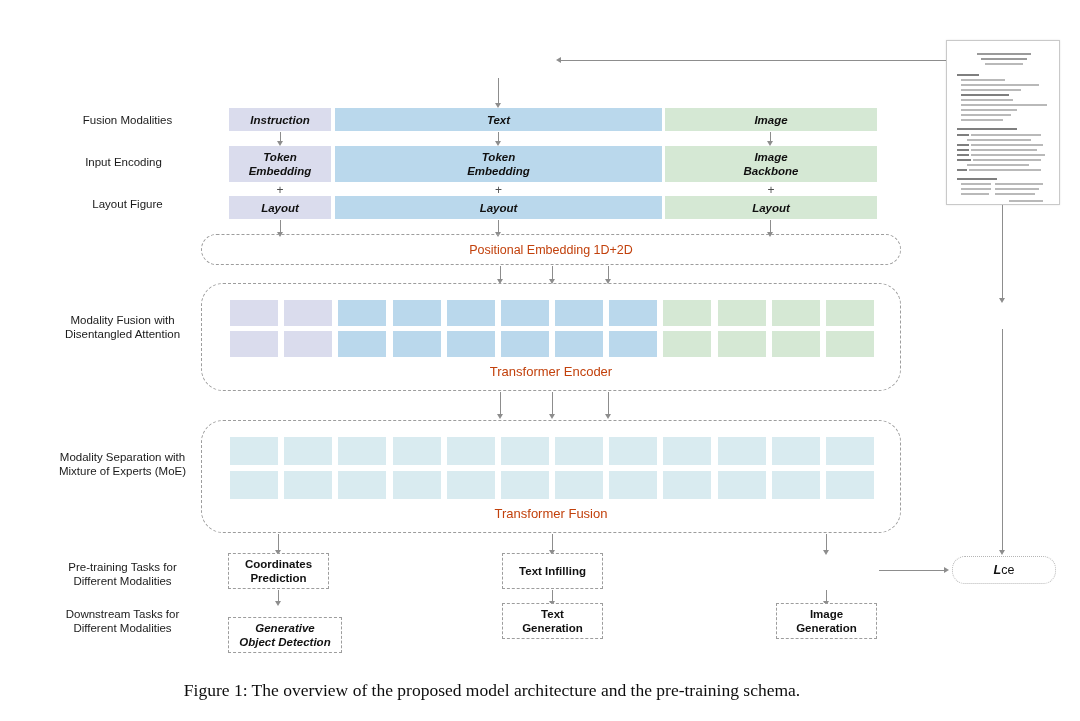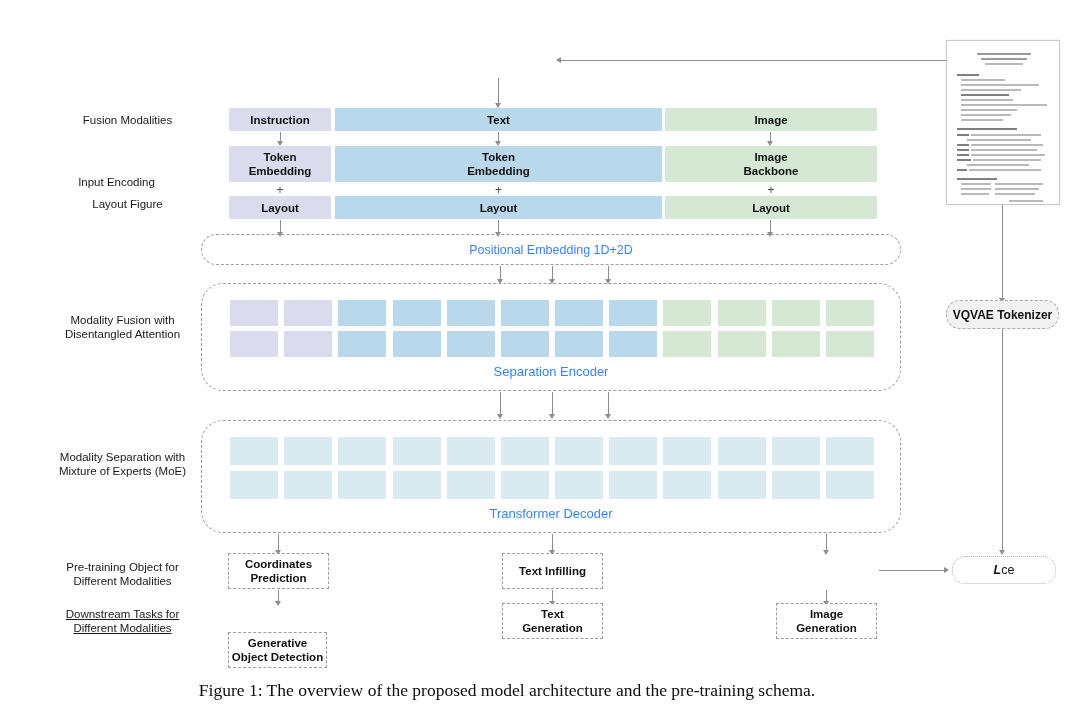--- a/index.html
+++ b/index.html
@@ -33,20 +33,21 @@
   .bar {
     display: flex;
     align-items: center;
     justify-content: center;
     text-align: center;
     font-size: 11.5px;
     font-weight: bold;
     color: #101010;
     line-height: 14px;
     white-space: pre-line;
+    font-style: italic;
   }
   .c-instr { background: #dadced; }
   .c-text  { background: #bad8ec; }
   .c-img   { background: #d5e8d4; }
 
   
   .plus {
     font-size: 12px;
     color: #4d4d4d;
     text-align: center;
@@ -57,21 +58,21 @@
   .dashed-round {
     border: 1.3px dashed #9d9d9d;
     border-radius: 22px;
     background: transparent;
   }
   .container-caption {
     position: absolute;
     left: 0; right: 0;
     text-align: center;
     font-size: 13px;
-    color: #3b82f6;
+    color: #c2410c;
   }
 
   
   .cell { position: absolute; }
   .k-instr { background: #dadced; }
   .k-text  { background: #bad8ec; }
   .k-img   { background: #d5e8d4; }
   .k-dec   { background: #d9ebf0; }
 
   
@@ -178,29 +179,29 @@
   .wechat .b1 { width: 18px; height: 15px; left: 0; top: 0; }
   .wechat .b2 { width: 14px; height: 12px; left: 11px; top: 9px; }
   .wechat .d { position: absolute; width: 2.4px; height: 2.4px; border-radius: 50%; background: #ffffff; }
 </style>
 </head>
 <body>
 
 <div id="page">
 
   <div class="abs row-label" style="left:35px; top:113px; width:185px;">Fusion Modalities</div>
-  <div class="abs row-label" style="left:24px; top:155px; width:185px;margin-top:20px;">Input Encoding</div>
+  <div class="abs row-label" style="left:31px; top:155px; width:185px;">Input Encoding</div>
   <div class="abs row-label" style="left:35px; top:197px; width:185px;">Layout Figure</div>
   <div class="abs row-label" style="left:25px; top:313px; width:195px;">Modality Fusion with
 Disentangled Attention</div>
   <div class="abs row-label" style="left:25px; top:450px; width:195px;">Modality Separation with
 Mixture of Experts (MoE)</div>
-  <div class="abs row-label" style="left:25px; top:560px; width:195px;">Pre-training Object for
+  <div class="abs row-label" style="left:25px; top:560px; width:195px;">Pre-training Tasks for
 Different Modalities</div>
-  <div class="abs row-label" style="left:25px; top:607px; width:195px;text-decoration:underline;">Downstream Tasks for
+  <div class="abs row-label" style="left:25px; top:607px; width:195px;">Downstream Tasks for
 Different Modalities</div>
 
 
   <div class="abs hline" style="left:561px; top:60px; width:386px;"></div>
   <div class="abs arrow-left" style="left:556px; top:56.5px;"></div>
 
   <div class="abs vline" style="left:498px; top:78px; height:26px;"></div>
   <div class="abs arrow-down" style="left:495px; top:103px;"></div>
 
   <div class="abs doc-thumb" style="left:946px; top:40px; width:114px; height:165px;">
@@ -312,21 +313,21 @@
         <div class="cell k-text" style="left: 190.5px; top: 47px; width: 48.1667px; height: 26px;"></div>
         <div class="cell k-text" style="left: 244.667px; top: 47px; width: 48.1667px; height: 26px;"></div>
         <div class="cell k-text" style="left: 298.833px; top: 47px; width: 48.1667px; height: 26px;"></div>
         <div class="cell k-text" style="left: 353px; top: 47px; width: 48.1667px; height: 26px;"></div>
         <div class="cell k-text" style="left: 407.167px; top: 47px; width: 48.1667px; height: 26px;"></div>
         <div class="cell k-img" style="left: 461.333px; top: 47px; width: 48.1667px; height: 26px;"></div>
         <div class="cell k-img" style="left: 515.5px; top: 47px; width: 48.1667px; height: 26px;"></div>
         <div class="cell k-img" style="left: 569.667px; top: 47px; width: 48.1667px; height: 26px;"></div>
         <div class="cell k-img" style="left: 623.833px; top: 47px; width: 48.1667px; height: 26px;"></div>
       </div>
-    <div class="container-caption" style="top:80px;">Separation Encoder</div>
+    <div class="container-caption" style="top:80px;">Transformer Encoder</div>
   </div>
 
   <div class="abs vline" style="left:500px; top:392px; height:23px;"></div>
   <div class="abs arrow-down" style="left:497px; top:414px;"></div>
   <div class="abs vline" style="left:552px; top:392px; height:23px;"></div>
   <div class="abs arrow-down" style="left:549px; top:414px;"></div>
   <div class="abs vline" style="left:608px; top:392px; height:23px;"></div>
   <div class="abs arrow-down" style="left:605px; top:414px;"></div>
 
   <div class="abs dashed-round" style="left:201px; top:420px; width:700px; height:113px;">
@@ -349,31 +350,30 @@
         <div class="cell k-dec" style="left: 190.5px; top: 50px; width: 48.1667px; height: 28px;"></div>
         <div class="cell k-dec" style="left: 244.667px; top: 50px; width: 48.1667px; height: 28px;"></div>
         <div class="cell k-dec" style="left: 298.833px; top: 50px; width: 48.1667px; height: 28px;"></div>
         <div class="cell k-dec" style="left: 353px; top: 50px; width: 48.1667px; height: 28px;"></div>
         <div class="cell k-dec" style="left: 407.167px; top: 50px; width: 48.1667px; height: 28px;"></div>
         <div class="cell k-dec" style="left: 461.333px; top: 50px; width: 48.1667px; height: 28px;"></div>
         <div class="cell k-dec" style="left: 515.5px; top: 50px; width: 48.1667px; height: 28px;"></div>
         <div class="cell k-dec" style="left: 569.667px; top: 50px; width: 48.1667px; height: 28px;"></div>
         <div class="cell k-dec" style="left: 623.833px; top: 50px; width: 48.1667px; height: 28px;"></div>
       </div>
-    <div class="container-caption" style="top:85px;">Transformer Decoder</div>
+    <div class="container-caption" style="top:85px;">Transformer Fusion</div>
   </div>
 
   <div class="abs vline" style="left:278px; top:534px; height:17px;"></div>
   <div class="abs arrow-down" style="left:275px; top:550px;"></div>
   <div class="abs vline" style="left:552px; top:534px; height:17px;"></div>
   <div class="abs arrow-down" style="left:549px; top:550px;"></div>
   <div class="abs vline" style="left:826px; top:534px; height:17px;"></div>
   <div class="abs arrow-down" style="left:823px; top:550px;"></div>
 
-  <div class="abs soft-box rounded" style="left:946px; top:300px; width:113px; height:29px; border-radius:14px;">VQVAE Tokenizer</div>
 
   <div class="abs vline" style="left:1002px; top:329px; height:222px;"></div>
   <div class="abs arrow-down" style="left:999px; top:550px;"></div>
 
   <div class="abs lce-box" style="left:952px; top:556px; width:104px; height:28px;">
     <i>L</i>
       <span>ce</span>
   </div>
 
   <div class="abs hline" style="left:879px; top:570px; width:66px;"></div>
@@ -383,23 +383,23 @@
   <div class="abs task-box" style="left:228px; top:553px; width:101px; height:36px;">Coordinates
 Prediction</div>
 
   <div class="abs vline" style="left:278px; top:590px; height:12px;"></div>
   <div class="abs arrow-down" style="left:275px; top:601px;"></div>
   <div class="abs vline" style="left:552px; top:590px; height:12px;"></div>
   <div class="abs arrow-down" style="left:549px; top:601px;"></div>
   <div class="abs vline" style="left:826px; top:590px; height:12px;"></div>
   <div class="abs arrow-down" style="left:823px; top:601px;"></div>
 
-  <div class="abs task-box" style="left:228px; top:632px; width:99px; height:36px;">Generative
+  <div class="abs task-box" style="left:228px; top:617px; width:114px; height:36px;font-style:italic;">Generative
 Object Detection</div>
   <div class="abs task-box" style="left:502px; top:603px; width:101px; height:36px;">Text
 Generation</div>
   <div class="abs task-box" style="left:776px; top:603px; width:101px; height:36px;">Image
 Generation</div>
 
 
-  <div class="abs caption" style="left:16px; top:680px; width:982px;">Figure 1: The overview of the proposed model architecture and the pre-training schema.</div>
+  <div class="abs caption" style="left:1px; top:680px; width:982px;">Figure 1: The overview of the proposed model architecture and the pre-training schema.</div>
 
 </div>
 
 </body></html>

